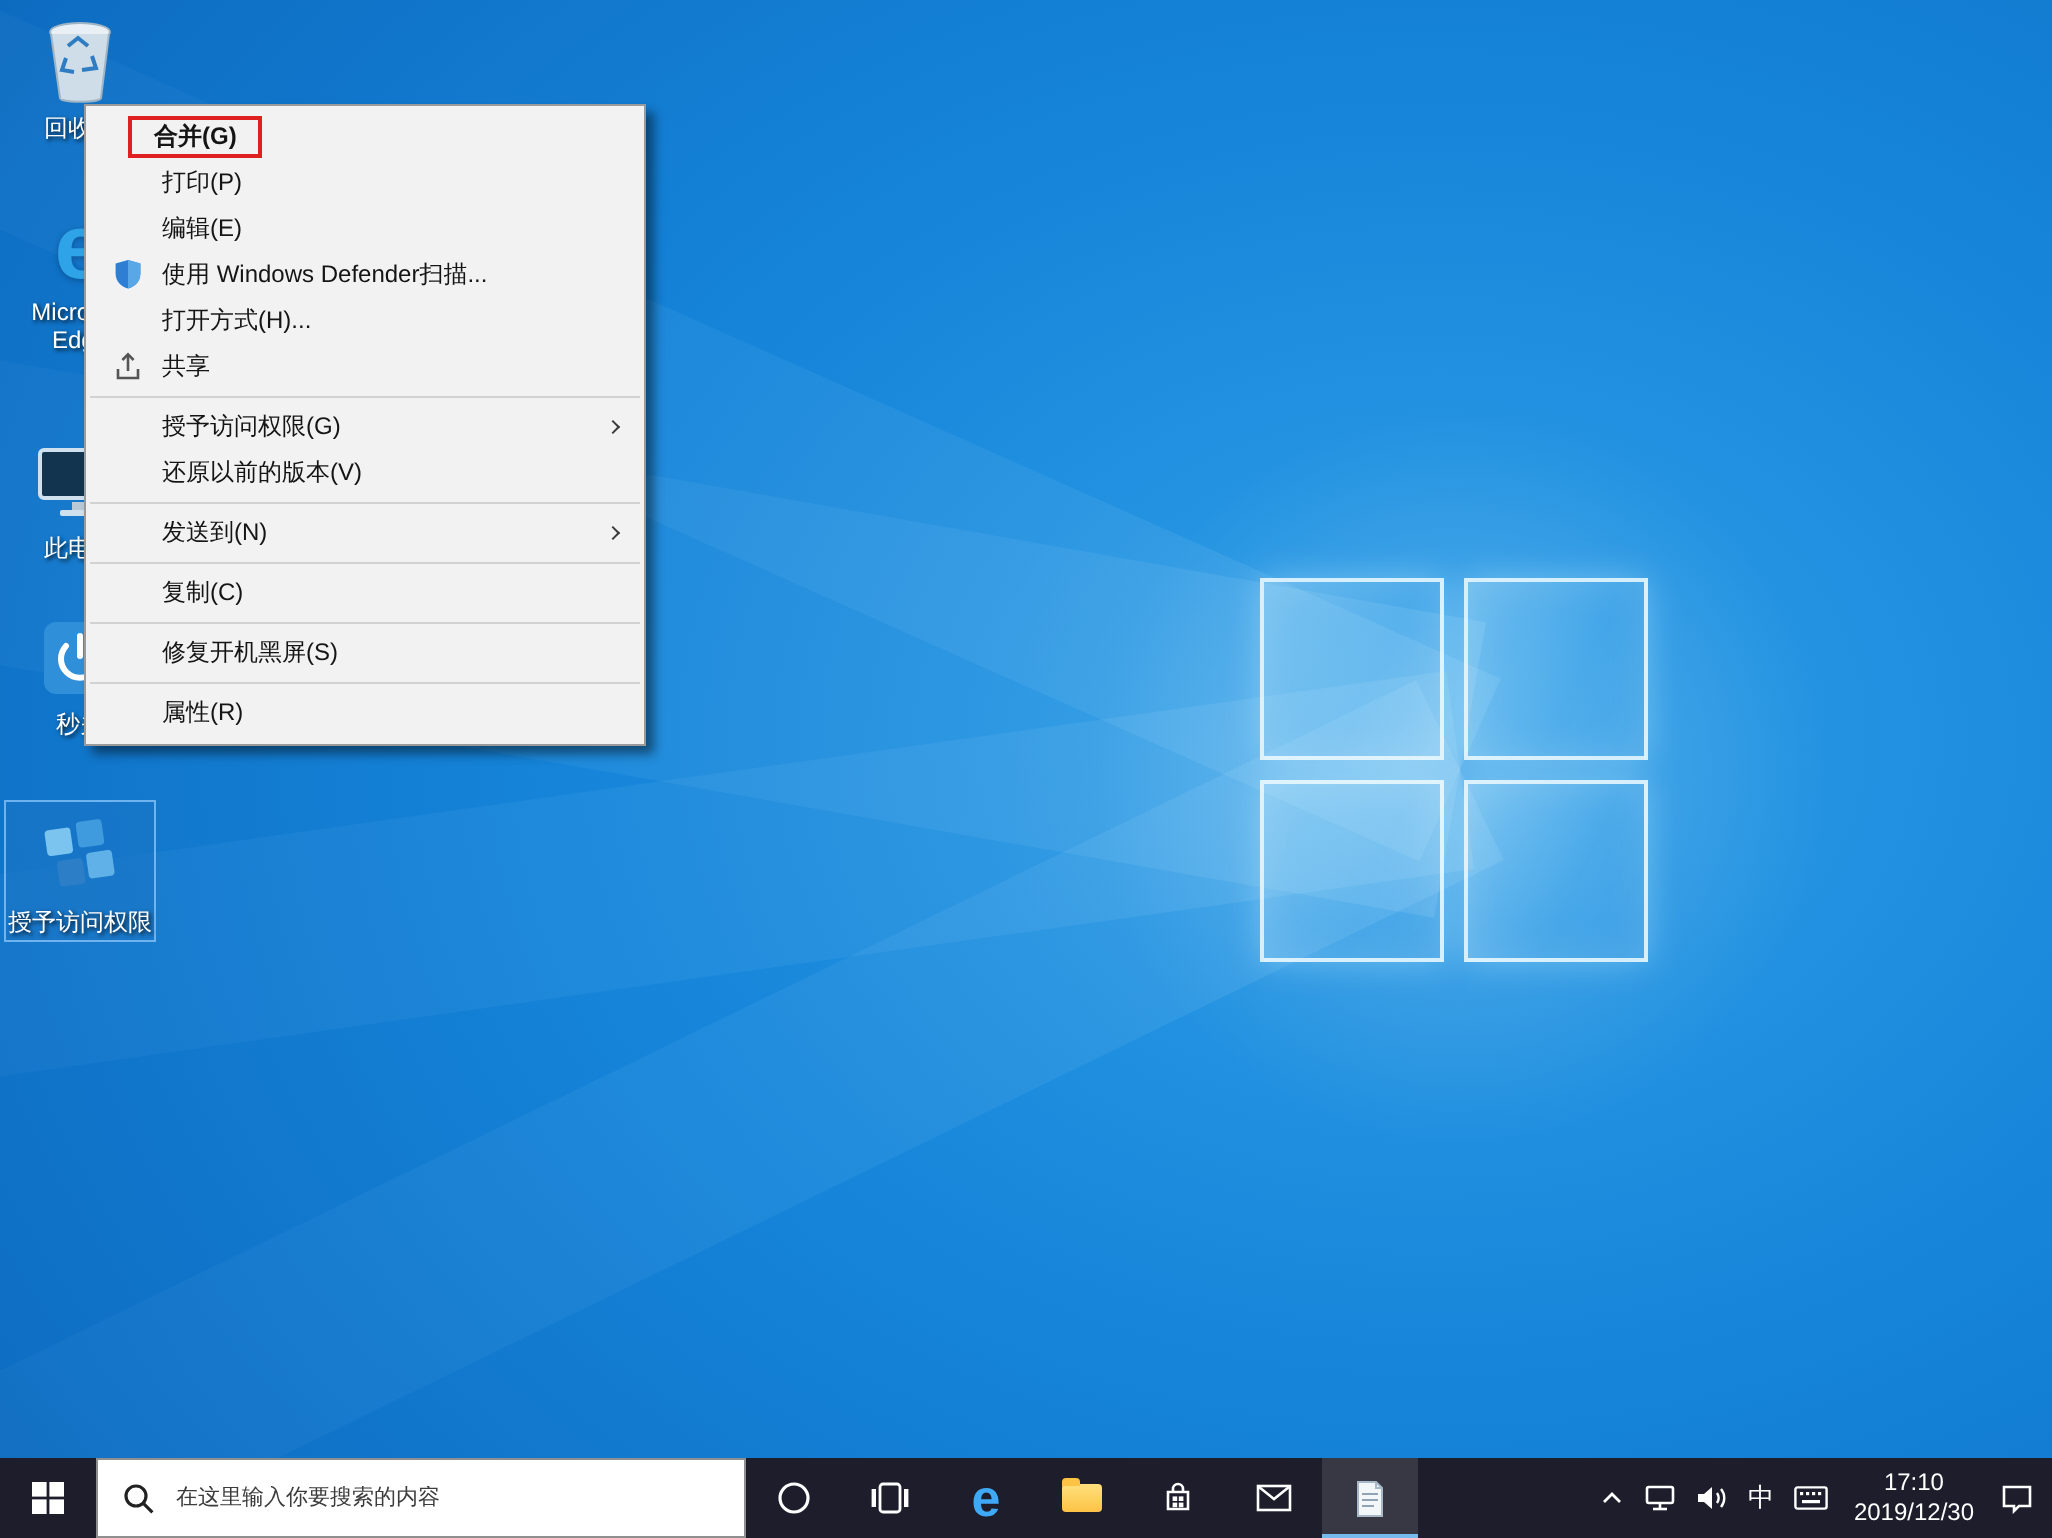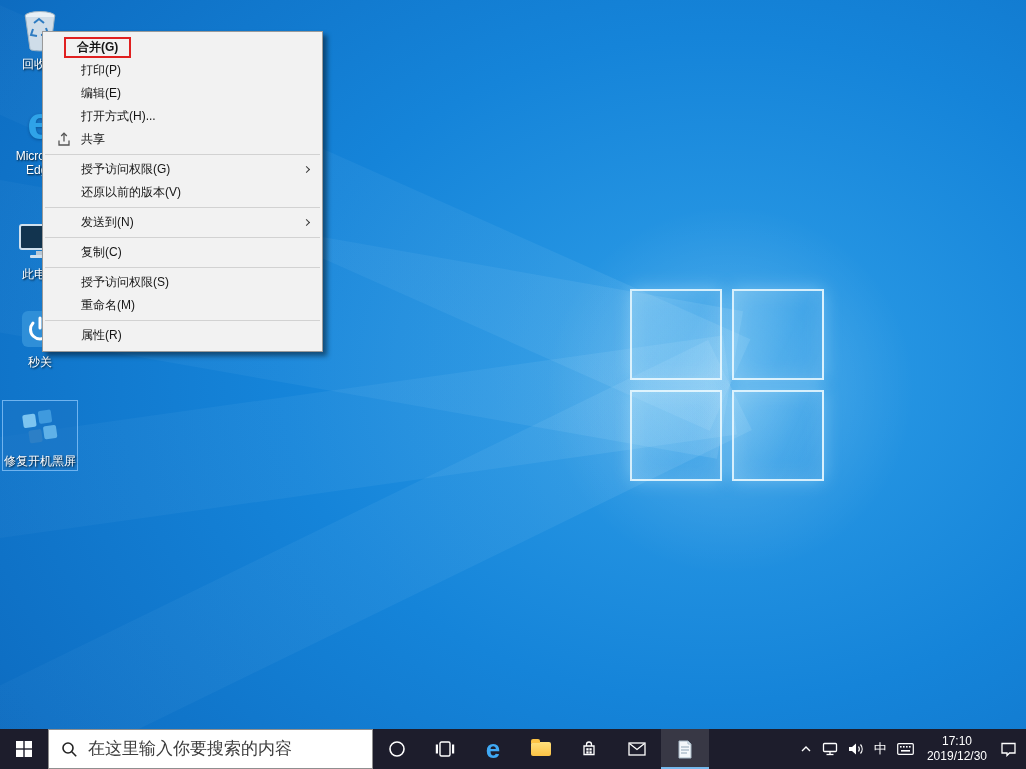--- a/index.html
+++ b/index.html
@@ -30,41 +30,41 @@
   .dicon { position:absolute; left:2px; width:76px; z-index:1;
     display:flex; flex-direction:column; align-items:center; padding:3px 0 2px; }
   .dicon-img { width:50px; height:48px; display:flex; align-items:center; justify-content:center; }
   .dicon-label { margin-top:2px; font-size:12px; line-height:14px; color:#fff; text-align:center;
     text-shadow:1px 1px 2px rgba(0,0,0,0.9); }
   .dicon.sel { background:rgba(28,116,196,0.55); border:1px solid rgba(150,205,255,0.7); }
   .edge-e { font-size:46px; line-height:46px; font-weight:bold; color:#2fa3e8;
     text-shadow:0 1px 3px rgba(0,40,80,0.4); }
 
   
-  .context-menu { position:absolute; left:42px; top:31px; width:281px; z-index:10;
+  .context-menu { position:absolute; left:42px; top:52px; width:281px; z-index:10;
     background:#f2f2f2; border:1px solid #9a9a9a; box-shadow:4px 4px 5px rgba(0,0,0,0.45);
     padding:4px 0; font-size:12px; color:#151515; }
   .mi { position:relative; height:23px; line-height:23px; padding-left:38px; white-space:nowrap; }
   .mi.bold { font-weight:bold; }
   .micon { position:absolute; left:13px; top:3px; width:16px; height:16px; }
   .sep { height:1px; background:#d2d2d2; margin:3px 2px; }
   .chev { position:absolute; right:13px; top:9px; width:5px; height:5px;
     border-top:1px solid #3a3a3a; border-right:1px solid #3a3a3a; transform:rotate(45deg); }
   .redbox { position:absolute; left:21px; top:1px; height:21px; border:2px solid #e02020;
     display:flex; align-items:center; padding:0 11px; }
 
   
   .taskbar { position:absolute; left:0; bottom:0; width:1026px; height:40px; z-index:20;
     background:#1d1d2c; display:flex; align-items:stretch; color:#fff; }
   .tb-btn { width:48px; flex:0 0 auto; display:flex; align-items:center; justify-content:center; }
   .tb-btn.active { background:rgba(255,255,255,0.12); box-shadow:inset 0 -2px 0 #76b9ed; }
   .searchbox { width:325px; flex:0 0 auto; background:#fff; border:1px solid #8f8f8f;
     display:flex; align-items:center; padding-left:12px; }
   .searchbox input { flex:1; border:none; outline:none; background:transparent;
-    margin-left:10px; font-size:17px; color:#222; font-family:inherit; }
+    margin-left:10px; font-size:11px; color:#222; font-family:inherit; }
   .searchbox input::placeholder { color:#3c3c3c; opacity:1; }
   .tb-spacer { flex:1; }
   .tray { display:flex; align-items:center; padding-right:4px; }
   .tray-btn { height:40px; display:flex; align-items:center; justify-content:center; padding:0 5px; }
   .ime { font-size:13px; }
   .clock { display:flex; flex-direction:column; align-items:center; justify-content:center;
     font-size:12px; line-height:15px; padding:0 8px; text-align:center; }
 
   
   .folder { width:20px; height:14px; border-radius:2px; position:relative;
@@ -133,36 +133,45 @@
     <div class="dicon-img">
       <svg width="44" height="40" viewBox="0 0 44 40">
         <g transform="rotate(-8 22 20)">
           <rect x="6" y="5" width="13" height="13" rx="2" fill="#7cc4f0"></rect>
           <rect x="22" y="3" width="13" height="13" rx="2" fill="#3f9ade"></rect>
           <rect x="10" y="21" width="13" height="13" rx="2" fill="#2c7fc6"></rect>
           <rect x="25" y="19" width="13" height="13" rx="2" fill="#5fb1e8"></rect>
         </g>
       </svg>
     </div>
-    <div class="dicon-label">修复开机黑屏</div>
+    <div class="dicon-label">授予访问权限</div>
   </div>
 
   <div class="context-menu">
     <div class="mi bold">
       <span class="redbox">
         <span>合并(G)</span>
       </span>
     </div>
     <div class="mi">
       <span>打印(P)</span>
     </div>
     <div class="mi">
       <span>编辑(E)</span>
     </div>
     <div class="mi">
+      <span class="micon">
+        <svg width="16" height="16" viewBox="0 0 16 16">
+          <path d="M8 1 L14.2 2.8 V7.6 C14.2 11.8 11.5 14.3 8 15.3 C4.5 14.3 1.8 11.8 1.8 7.6 V2.8 Z" fill="#2e7fd3"></path>
+          <path d="M8 1 L14.2 2.8 V7.6 C14.2 11.8 11.5 14.3 8 15.3 Z" fill="#5aa7e8"></path>
+        </svg>
+      </span>
+      <span>使用 Windows Defender扫描...</span>
+    </div>
+    <div class="mi">
       <span>打开方式(H)...</span>
     </div>
     <div class="mi">
       <span class="micon">
         <svg width="16" height="16" viewBox="0 0 16 16">
           <path d="M3 9.5 v4.5 h10 v-4.5" fill="none" stroke="#555" stroke-width="1.3"></path>
           <path d="M8 10.5 V2.5" stroke="#555" stroke-width="1.3"></path>
           <path d="M5.2 5 L8 2.2 L10.8 5" fill="none" stroke="#555" stroke-width="1.3"></path>
         </svg>
       </span>
@@ -180,24 +189,21 @@
     <div class="mi">
       <span>发送到(N)</span>
       <span class="chev"></span>
     </div>
     <div class="sep"></div>
     <div class="mi">
       <span>复制(C)</span>
     </div>
     <div class="sep"></div>
     <div class="mi">
-      <span>授予访问权限(S)</span>
-    </div>
-    <div class="mi">
-      <span>重命名(M)</span>
+      <span>修复开机黑屏(S)</span>
     </div>
     <div class="sep"></div>
     <div class="mi">
       <span>属性(R)</span>
     </div>
   </div>
 
   <div class="taskbar">
     <div class="tb-btn">
       <svg width="16" height="16" viewBox="0 0 16 16">

